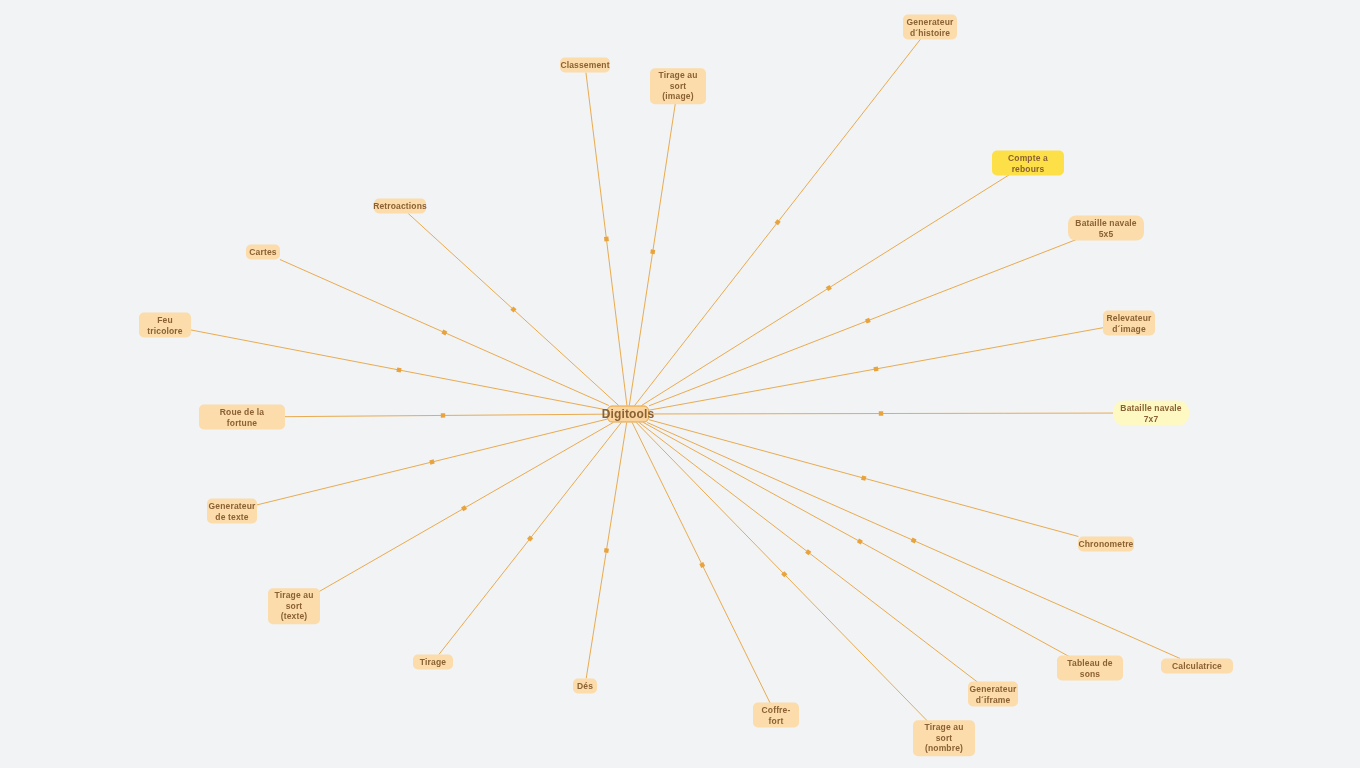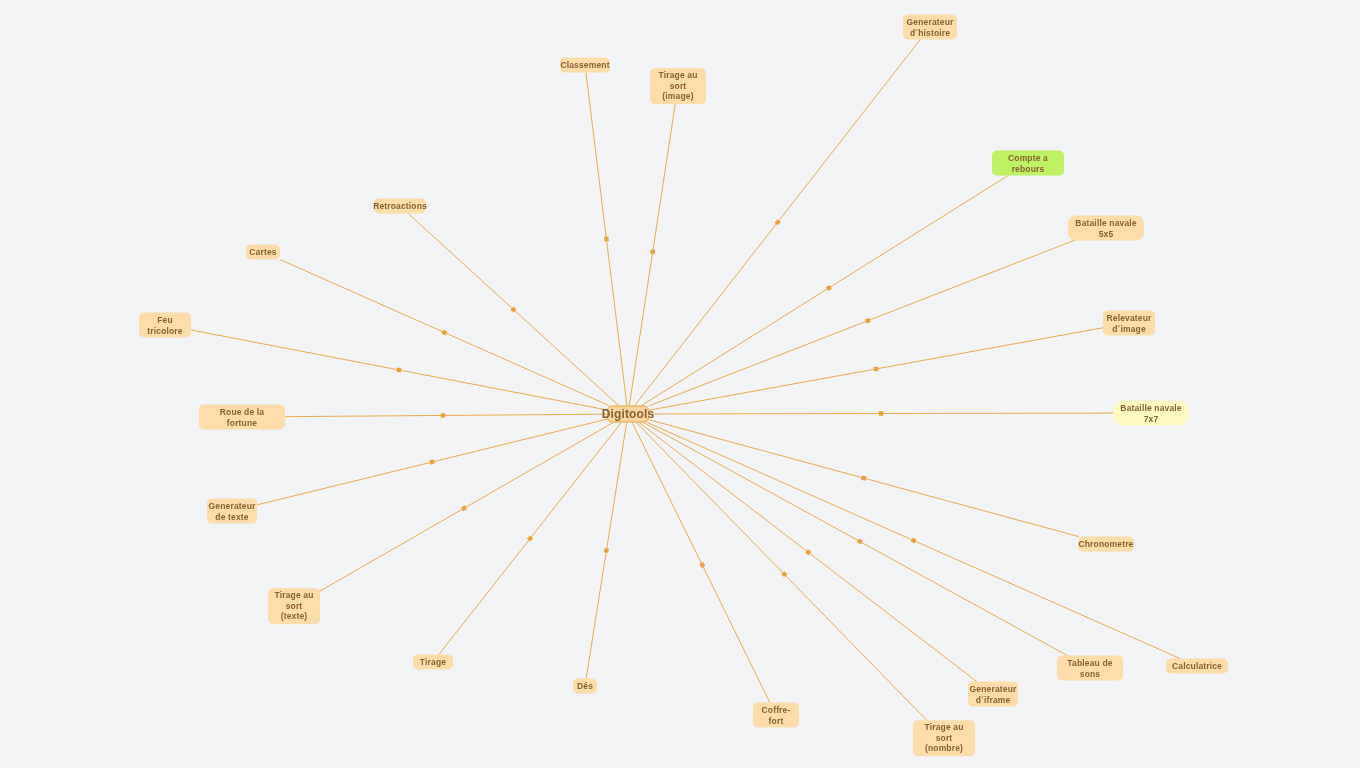--- a/index.html
+++ b/index.html
@@ -99,36 +99,36 @@
       <rect x="700.0458471760796" y="562.8" width="4.4" height="4.4" fill="#e8a33d" transform="rotate(-116.18308497234898 702.2458471760797 565)"></rect>
       <line x1="932.2962962962963" y1="726" x2="636.2901234567901" y2="422.5" stroke="#e8a33d" stroke-width="0.9"></line>
       <rect x="782.0932098765431" y="572.05" width="4.4" height="4.4" fill="#e8a33d" transform="rotate(-134.2838400545296 784.2932098765432 574.25)"></rect>
     </svg>
   <div id="node-layer">
       <div class="node" style="left: 930px; top: 27px; width: 54px; min-height: 24px; background: rgb(252, 220, 171); color: rgb(138, 97, 52);">Generateur
 d´histoire</div>
       <div class="node" style="left: 585px; top: 65px; width: 50px; min-height: 15px; background: rgb(252, 220, 171); color: rgb(138, 97, 52);">Classement</div>
       <div class="node" style="left: 678px; top: 86px; width: 56px; min-height: 24px; background: rgb(252, 220, 171); color: rgb(138, 97, 52);">Tirage au
 sort (image)</div>
-      <div class="node" style="left: 1028px; top: 163px; width: 72px; min-height: 15px; background: #bef264; color: rgb(138, 97, 52);">Compte a rebours</div>
+      <div class="node" style="left: 1028px; top: 163px; width: 72px; min-height: 15px; background: #fde047; color: rgb(138, 97, 52);">Compte a rebours</div>
       <div class="node" style="left: 400px; top: 206px; width: 52px; min-height: 15px; background: rgb(252, 220, 171); color: rgb(138, 97, 52);">Retroactions</div>
       <div class="node" style="left: 1106px; top: 228px; width: 76px; min-height: 15px; background: rgb(252, 220, 171); color: rgb(138, 97, 52); border-radius: 8px;">Bataille navale 5x5</div>
       <div class="node" style="left: 263px; top: 252px; width: 34px; min-height: 15px; background: rgb(252, 220, 171); color: rgb(138, 97, 52);">Cartes</div>
       <div class="node" style="left: 1129px; top: 323px; width: 52px; min-height: 24px; background: rgb(252, 220, 171); color: rgb(138, 97, 52);">Relevateur
 d´image</div>
       <div class="node" style="left: 165px; top: 325px; width: 52px; min-height: 15px; background: rgb(252, 220, 171); color: rgb(138, 97, 52);">Feu tricolore</div>
       <div class="node" style="left: 242px; top: 417px; width: 86px; min-height: 15px; background: rgb(252, 220, 171); color: rgb(138, 97, 52);">Roue de la fortune</div>
       <div class="node" style="left: 1151px; top: 413px; width: 76px; min-height: 15px; background: #fef9c3; color: rgb(138, 97, 52); border-radius: 11px;">Bataille navale 7x7</div>
       <div class="node" style="left: 232px; top: 511px; width: 50px; min-height: 24px; background: rgb(252, 220, 171); color: rgb(138, 97, 52);">Generateur
 de texte</div>
       <div class="node" style="left: 1106px; top: 544px; width: 56px; min-height: 15px; background: rgb(252, 220, 171); color: rgb(138, 97, 52);">Chronometre</div>
       <div class="node" style="left: 294px; top: 606px; width: 52px; min-height: 24px; background: rgb(252, 220, 171); color: rgb(138, 97, 52);">Tirage au
 sort (texte)</div>
       <div class="node" style="left: 433px; top: 662px; width: 40px; min-height: 15px; background: rgb(252, 220, 171); color: rgb(138, 97, 52);">Tirage</div>
-      <div class="node" style="left: 1197px; top: 666px; width: 62px; min-height: 15px; background: rgb(252, 220, 171); color: rgb(138, 97, 52);">Calculatrice</div>
+      <div class="node" style="left: 1197px; top: 666px; width: 72px; min-height: 15px; background: rgb(252, 220, 171); color: rgb(138, 97, 52);">Calculatrice</div>
       <div class="node" style="left: 1090px; top: 668px; width: 66px; min-height: 15px; background: rgb(252, 220, 171); color: rgb(138, 97, 52);">Tableau de sons</div>
       <div class="node" style="left: 585px; top: 686px; width: 24px; min-height: 15px; background: rgb(252, 220, 171); color: rgb(138, 97, 52);">Dés</div>
       <div class="node" style="left: 993px; top: 694px; width: 50px; min-height: 24px; background: rgb(252, 220, 171); color: rgb(138, 97, 52);">Generateur
 d´iframe</div>
       <div class="node" style="left: 776px; top: 715px; width: 46px; min-height: 15px; background: rgb(252, 220, 171); color: rgb(138, 97, 52);">Coffre-fort</div>
       <div class="node" style="left: 944px; top: 738px; width: 62px; min-height: 24px; background: rgb(252, 220, 171); color: rgb(138, 97, 52);">Tirage au sort
 (nombre)</div>
       <div class="node root" style="left: 628px; top: 414px; width: 42px; min-height: 17px; background: rgb(251, 213, 159); color: rgb(138, 97, 52);">Digitools</div>
     </div>
 </div>

